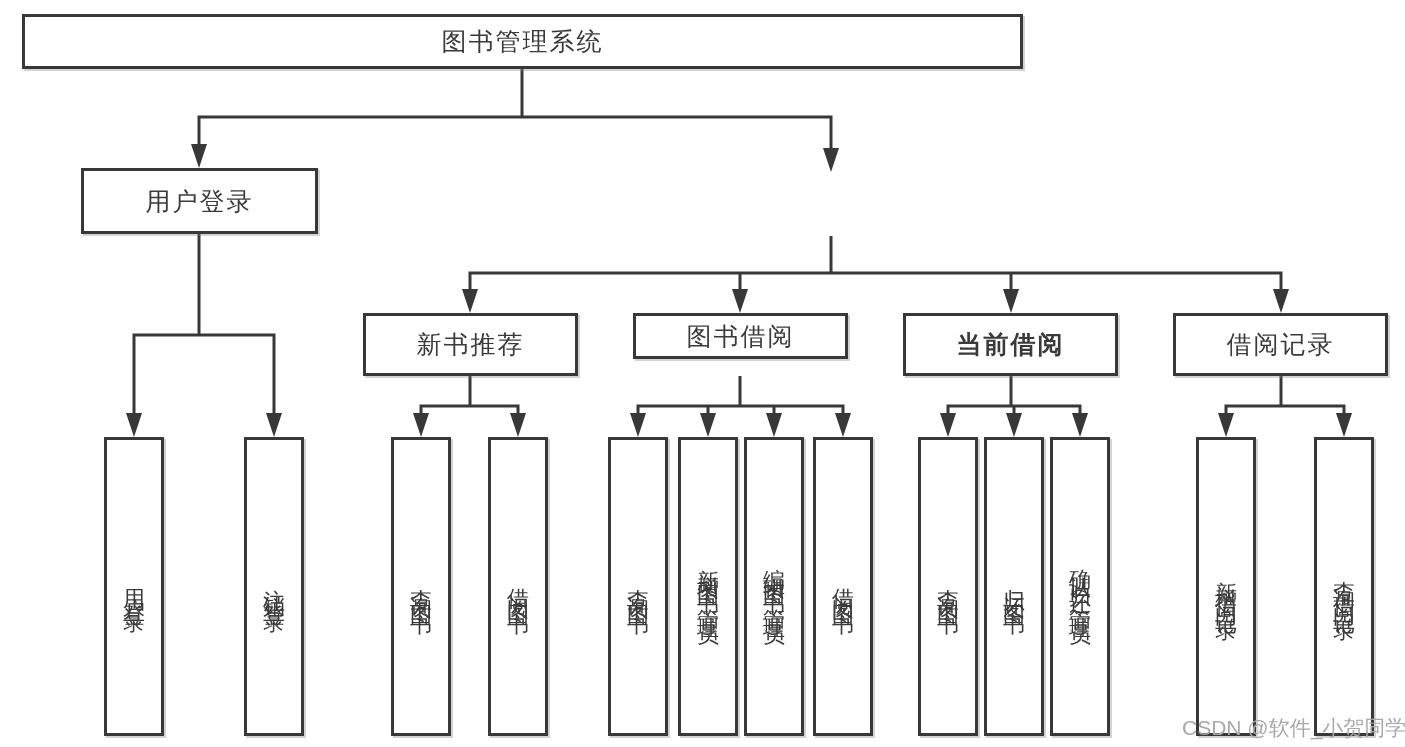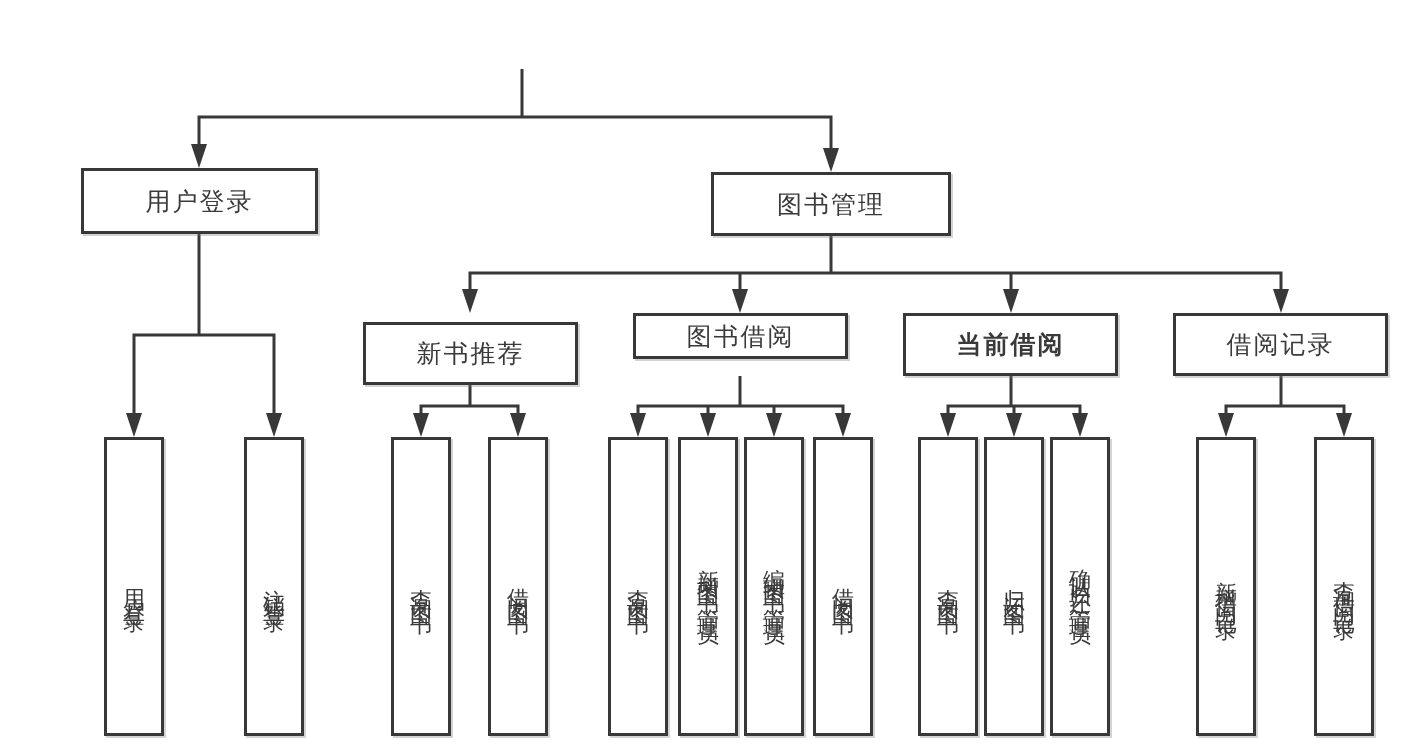--- a/index.html
+++ b/index.html
@@ -86,25 +86,25 @@
       <path d="M766 413 L782 413 L774 437 Z"></path>
       <path d="M835 413 L851 413 L843 437 Z"></path>
       <path d="M940 413 L956 413 L948 437 Z"></path>
       <path d="M1006 413 L1022 413 L1014 437 Z"></path>
       <path d="M1072 413 L1088 413 L1080 437 Z"></path>
       <path d="M1218 413 L1234 413 L1226 437 Z"></path>
       <path d="M1336 413 L1352 413 L1344 437 Z"></path>
     </g>
   </svg>
 
+  <div class="box hbox" style="left:22px; top:14px; width:1001px; height:55px;">图书管理系统</div>
 
   <div class="box hbox" style="left:81px; top:168px; width:237px; height:66px;">用户登录</div>
-  <div class="box hbox" style="left:711px; top:172px; width:240px; height:64px;">图书管理</div>
 
-  <div class="box hbox" style="left:363px; top:313px; width:215px; height:63px;margin-top:9px;">新书推荐</div>
+  <div class="box hbox" style="left:363px; top:313px; width:215px; height:63px;">新书推荐</div>
   <div class="box hbox" style="left:633px; top:313px; width:215px; height:46px;">图书借阅</div>
   <div class="box hbox" style="left:903px; top:313px; width:215px; height:63px;font-weight:bold;">当前借阅</div>
   <div class="box hbox" style="left:1173px; top:313px; width:215px; height:63px;">借阅记录</div>
 
   <div class="box vbox" style="left:104px; top:437px; width:60px; height:299px;">用户登录</div>
   <div class="box vbox" style="left:244px; top:437px; width:60px; height:299px;">注销登录</div>
 
   <div class="box vbox" style="left:391px; top:437px; width:60px; height:299px;">查询图书</div>
   <div class="box vbox" style="left:488px; top:437px; width:60px; height:299px;">借阅图书</div>
 
@@ -113,14 +113,15 @@
   <div class="box vbox" style="left:744px; top:437px; width:60px; height:299px;">编辑图书（管理员）</div>
   <div class="box vbox" style="left:813px; top:437px; width:60px; height:299px;">借阅图书</div>
 
   <div class="box vbox" style="left:918px; top:437px; width:60px; height:299px;">查询图书</div>
   <div class="box vbox" style="left:984px; top:437px; width:60px; height:299px;">归还图书</div>
   <div class="box vbox" style="left:1050px; top:437px; width:60px; height:299px;">确认归还（管理员）</div>
 
   <div class="box vbox" style="left:1196px; top:437px; width:60px; height:299px;">新增借阅记录</div>
   <div class="box vbox" style="left:1314px; top:437px; width:60px; height:299px;">查询借阅记录</div>
 
+  <div class="watermark">CSDN @软件_小贺同学</div>
 
 </div>
 
 </body></html>

